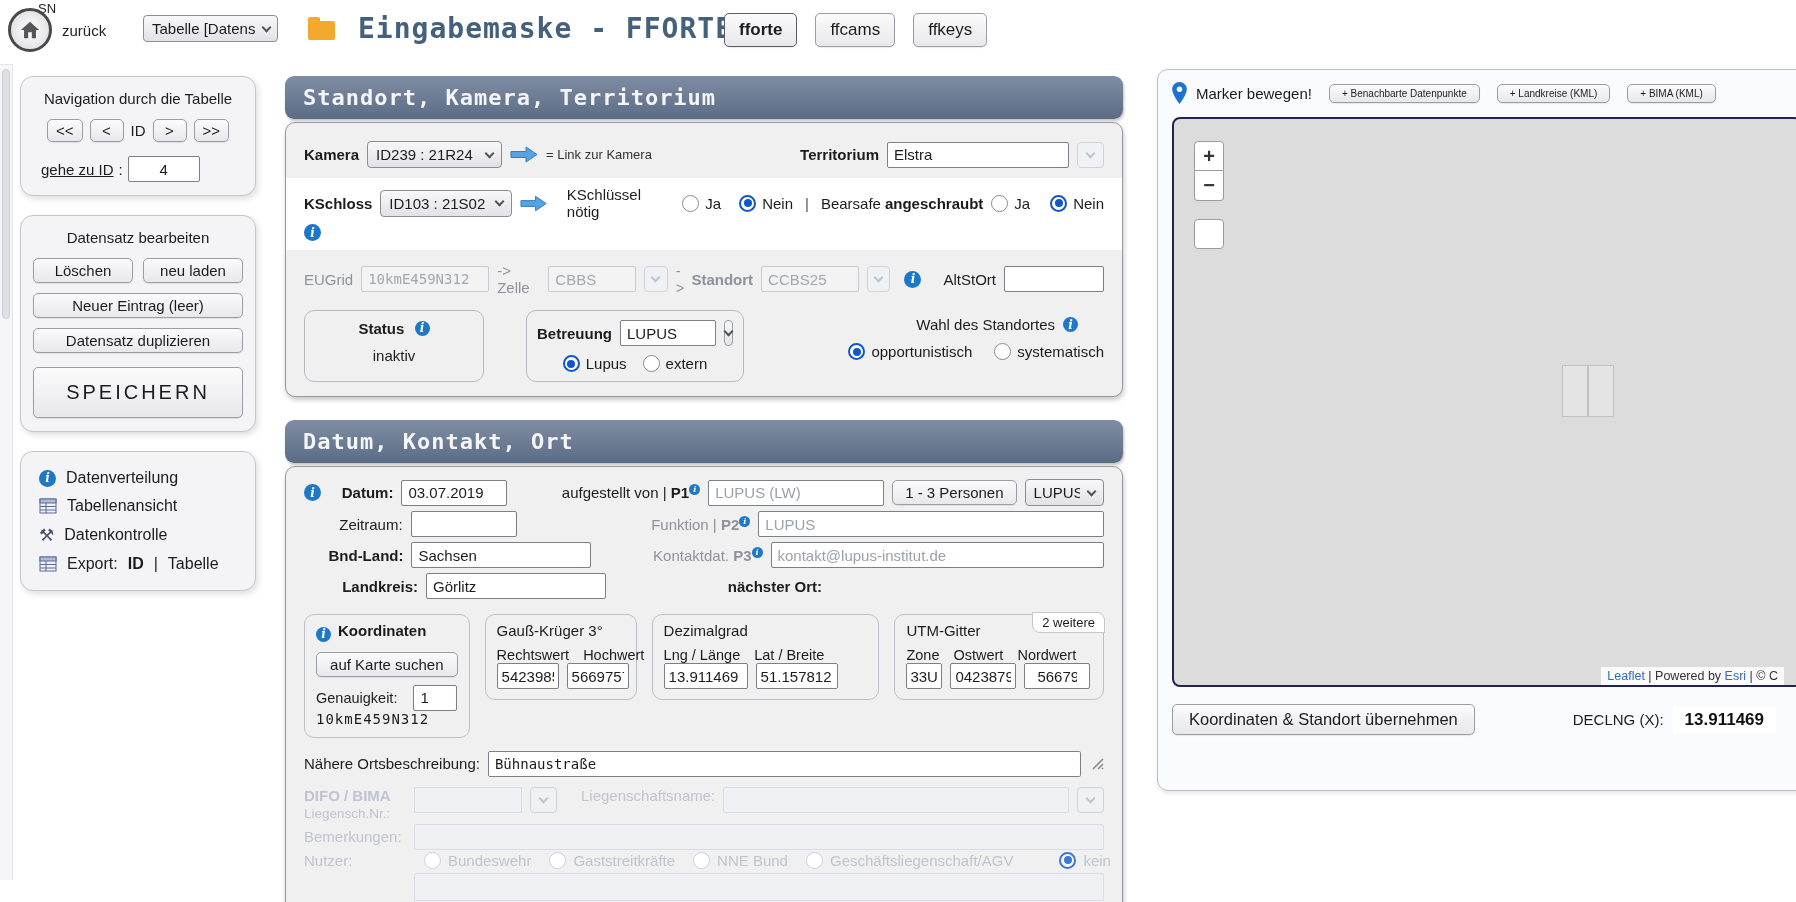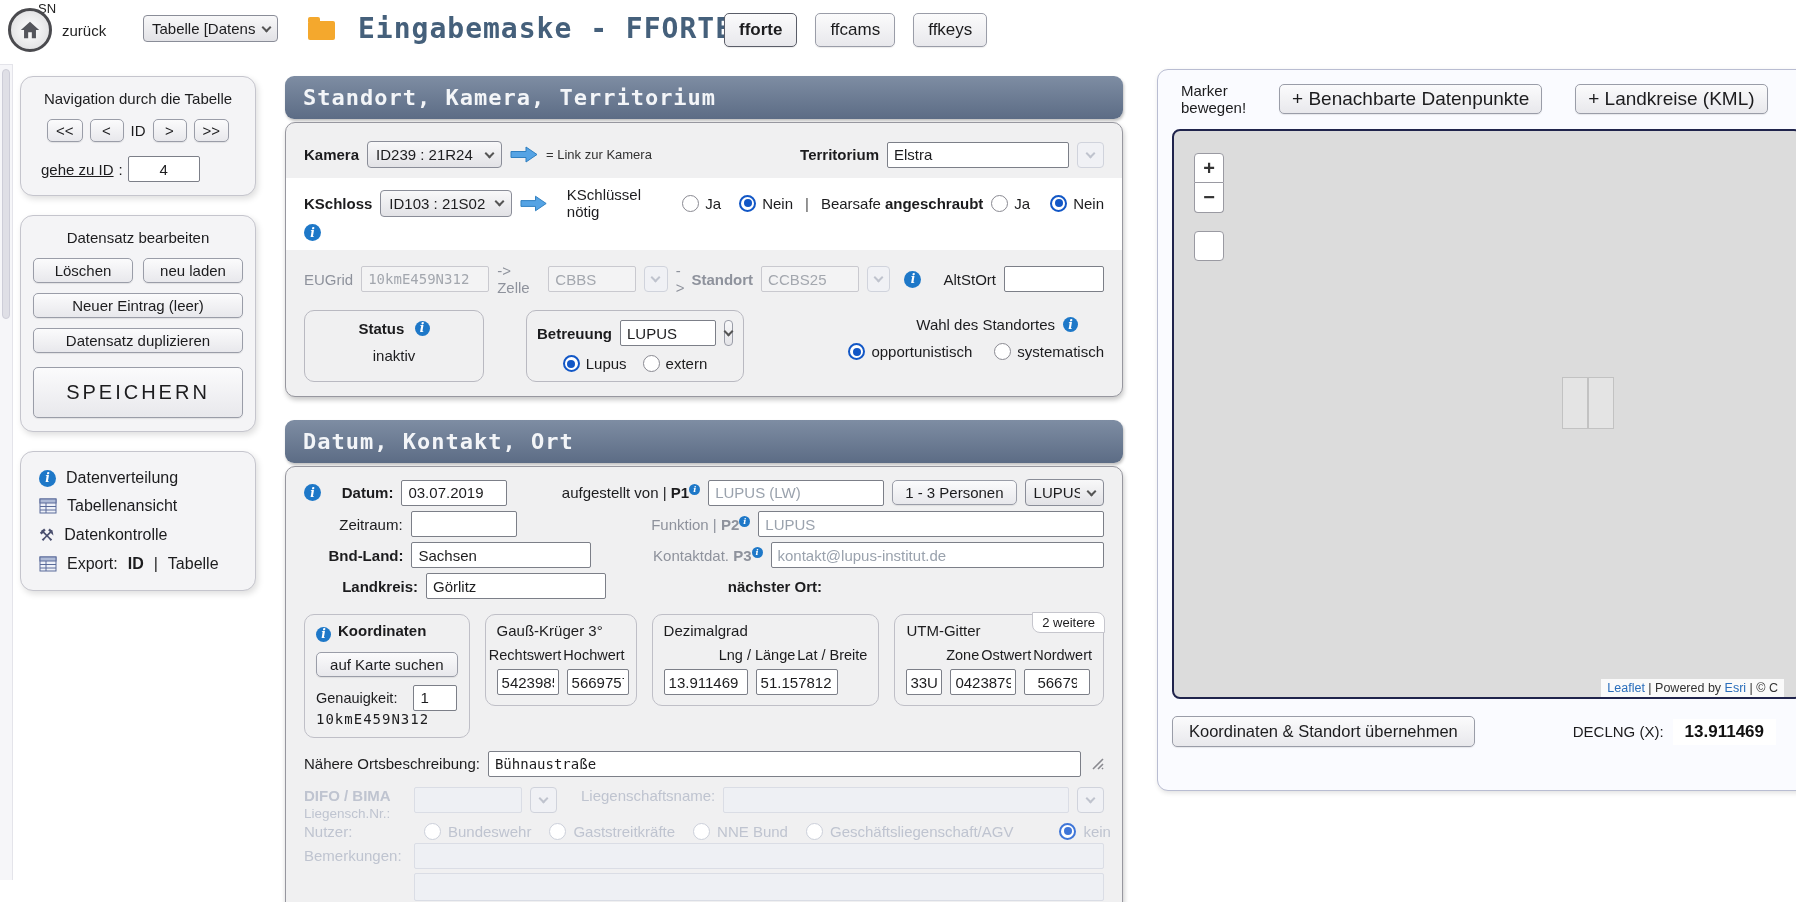--- a/index.html
+++ b/index.html
@@ -86,21 +86,21 @@
 
   .panel2 { margin-top:23px; }
   .grid4 { display:flex; flex-direction:column; gap:5px; }
   .icw { width:20px; display:flex; }
   .lc1 { width:86px; text-align:right; white-space:nowrap; }
   .inw { width:190px; }
   .lc2 { width:198px; text-align:right; white-space:nowrap; }
   .coords { display:flex; align-items:flex-start; gap:15px; margin:15px 0 10px; }
   .cbox { border:1px solid #bfbfc7; border-radius:10px; padding:7px 11px 10px; position:relative; }
   .cbox .ct { margin-bottom:8px; }
-  .cbox .cols { display:flex; gap:2px; font-size:14.5px; margin-bottom:6px; white-space:nowrap;justify-content:flex-end; }
+  .cbox .cols { display:flex; gap:14px; font-size:14.5px; white-space:nowrap; }
   .cbox .vals { display:flex; gap:8px; }
   .kbox { width:172px; }
   .kbox .btn { width:100%; margin:2px 0 8px; }
   .kbox .grow { display:flex; align-items:center; gap:16px; margin-bottom:0; font-size:14.5px; }
   .kbox .gridref { font-family:"DejaVu Sans Mono",monospace; font-size:14px; letter-spacing:1px; }
   .more { position:absolute; top:-3px; right:-2px; background:#fff; border:1px solid #c6c6cd; border-radius:0 8px 0 8px; font-size:13px; padding:2px 9px; cursor:pointer; }
   .row-ortsb { margin:13px 0 10px; }
   .grip { margin-left:2px; flex:0 0 auto; }
 
   .difo { color:#bfc4d0; }
@@ -111,21 +111,21 @@
   .difo .inp { background:#eef0f4; border-color:#dadde5; color:#c3c8d3; }
   .nutzer-row { align-items:center !important; gap:18px !important; margin-top:2px !important; }
   .nutzer-row .radio { gap:7px; }
   .bem-row { align-items:center !important; margin-top:3px !important; }
   .difo .radio.on .rdot { border-color:#3f76d8; }
   .difo .radio.on .rdot::after { background:#3f76d8; }
 
   
   .mapp { position:absolute; left:1157px; top:69px; width:660px; height:722px; background:#fafbff; border:1px solid #b9bdd2; border-radius:11px; padding:12px 14px; box-shadow:1px 2px 5px rgba(0,0,0,.12); }
   .map-head { display:flex; align-items:center; gap:9px; }
-  .map-head .btn { margin-left:24px; font-size:19px; }
+  .map-head .btn { margin-left:8px; font-size:10px; }
   .map { margin-top:13px; height:570px; background:#dcdcdc; border:2px solid #20244c; border-radius:8px; position:relative; overflow:hidden; }
   .zctl { position:absolute; left:20px; top:22px; display:flex; flex-direction:column; }
   .zbtn { width:30px; height:30px; background:#fff; border:1px solid #9a9aa2; display:flex; align-items:center; justify-content:center; font-size:20px; font-weight:bold; color:#333; cursor:pointer; }
   .zbtn.zin { border-radius:4px 4px 0 0; }
   .zbtn.zout { border-radius:0 0 4px 4px; border-top:none; }
   .lctl { position:absolute; left:20px; top:100px; width:30px; height:30px; background:#fff; border:1px solid #9a9aa2; border-radius:4px; cursor:pointer; }
   .tiles { position:absolute; left:388px; top:246px; display:flex; }
   .tile { width:26px; height:52px; background:#e4e4e4; border:1px solid #c2c2c2; }
   .attrib { position:absolute; right:16px; bottom:0; background:rgba(255,255,255,.85); padding:2px 6px; font-size:12.5px; color:#333; white-space:nowrap; }
   .attrib .lnk { color:#2a6ebb; cursor:pointer; }
@@ -452,20 +452,24 @@
           <input class="inp" style="width: 108px;" disabled="">
           <span class="ddbtn dim">
               <span class="chev"></span>
             </span>
           <span style="margin-left:16px">Liegenschaftsname:</span>
           <input class="inp" style="flex: 1 1 0%;" disabled="">
           <span class="ddbtn dim">
               <span class="chev"></span>
             </span>
         </div>
+        <div class="frow bem-row">
+          <span class="dlabels">Bemerkungen:</span>
+          <input class="inp" style="flex: 1 1 0%;" disabled="">
+        </div>
         <div class="frow nutzer-row">
           <span class="dlabels">Nutzer:</span>
           <span class="radio dim">
               <span class="rdot"></span>
               <span>Bundeswehr</span>
             </span>
           <span class="radio dim">
               <span class="rdot"></span>
               <span>Gaststreitkräfte</span>
             </span>
@@ -474,24 +478,20 @@
               <span>NNE Bund</span>
             </span>
           <span class="radio dim">
               <span class="rdot"></span>
               <span>Geschäftsliegenschaft/AGV</span>
             </span>
           <span class="radio on" style="margin-left:28px">
               <span class="rdot"></span>
               <span>kein</span>
             </span>
-        </div>
-        <div class="frow bem-row">
-          <span class="dlabels">Bemerkungen:</span>
-          <input class="inp" style="flex: 1 1 0%;" disabled="">
         </div>
         <div class="frow" style="margin-top:4px">
           <span class="dlabels"></span>
           <input class="inp" style="flex: 1 1 0%; height: 28px;" disabled="">
         </div>
       </div>
     </div>
   </div>
 </div>
 

